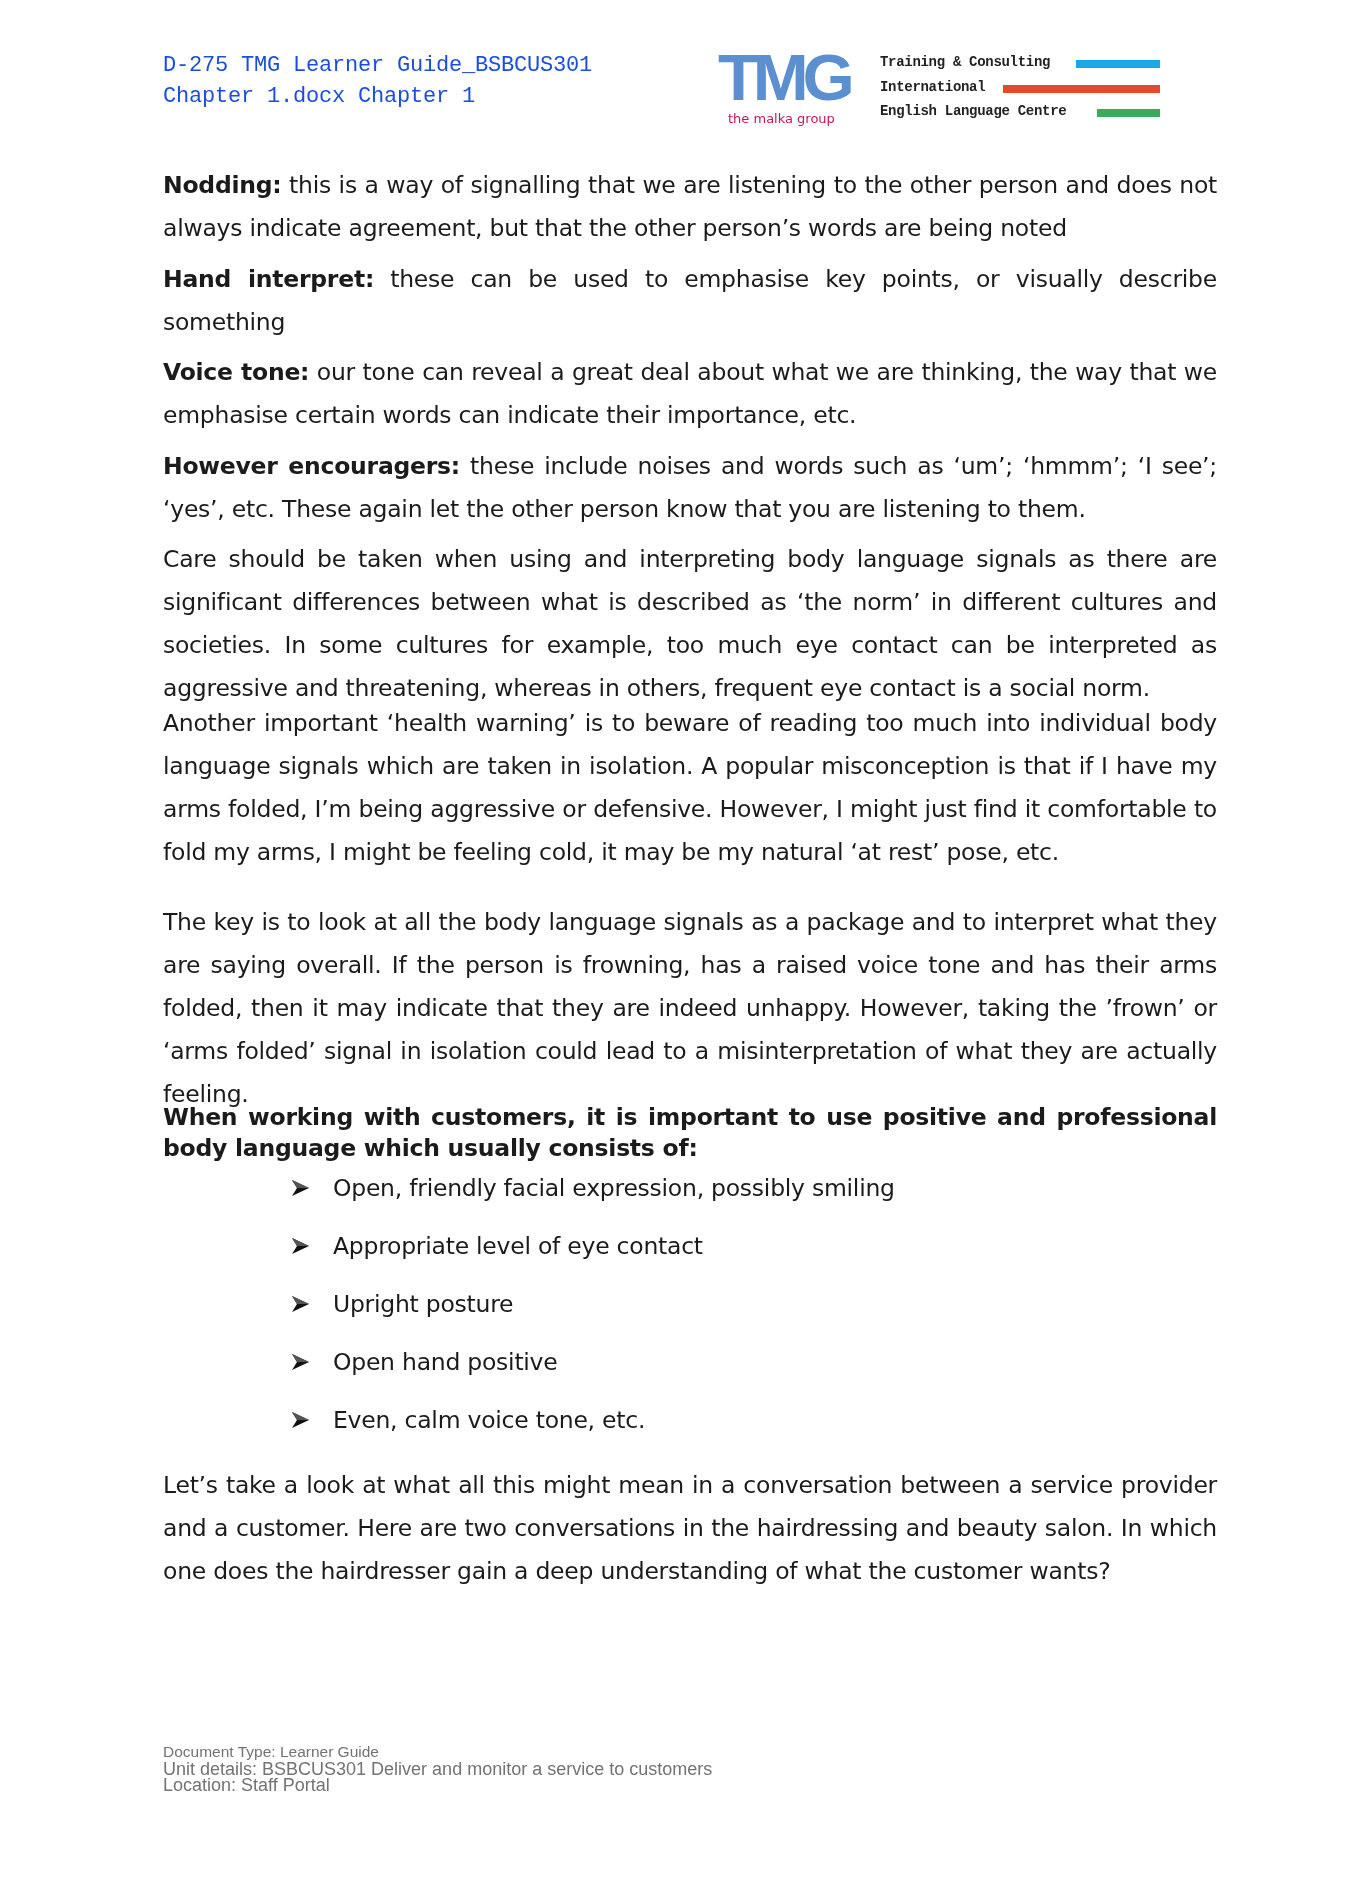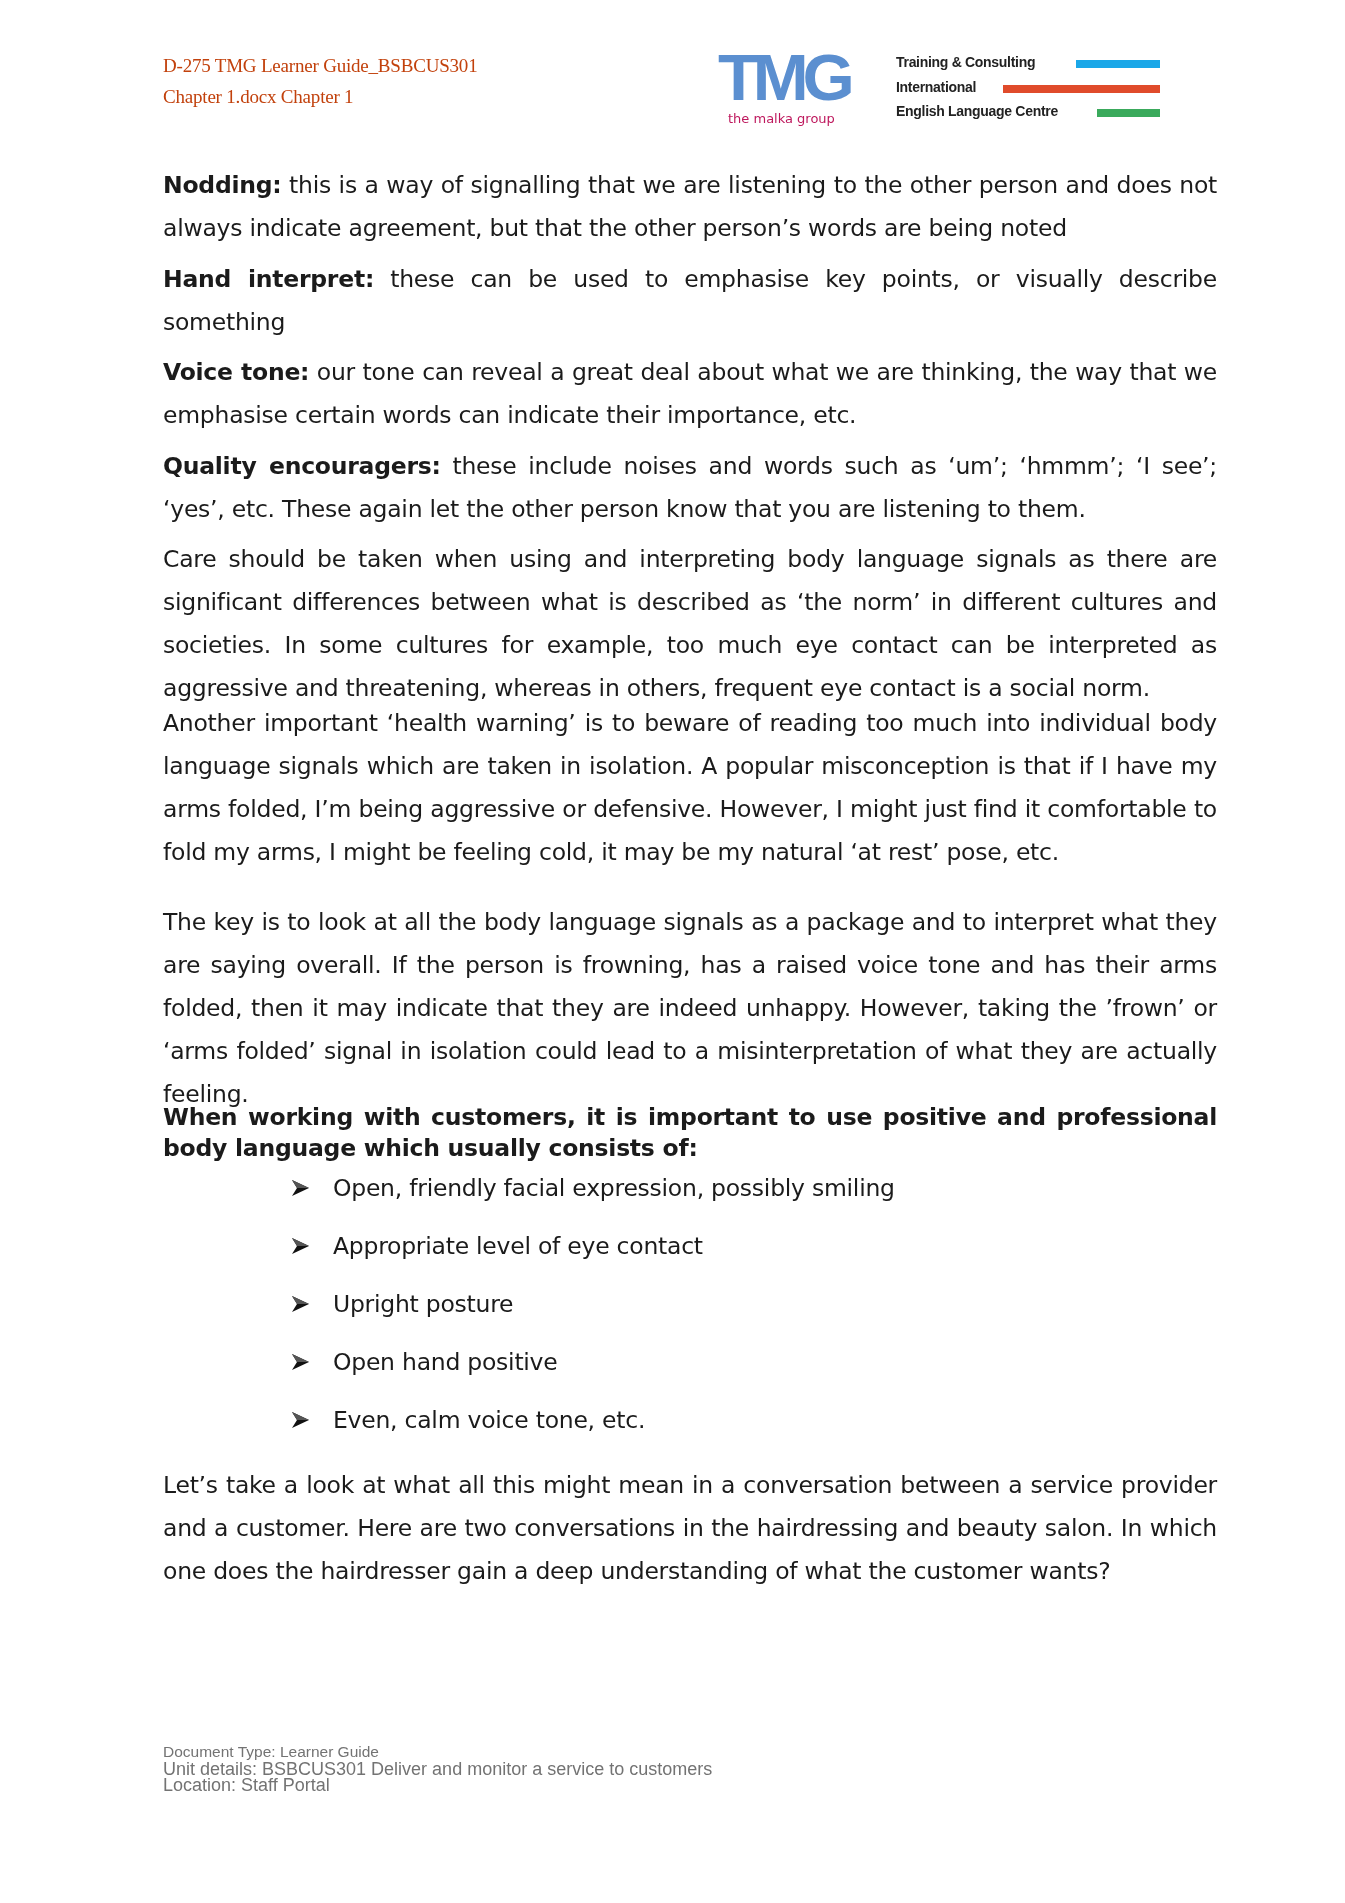--- a/index.html
+++ b/index.html
@@ -1,28 +1,28 @@
 <!DOCTYPE html>
 <html><head>
 <meta charset="utf-8">
 <style>
   html, body { margin: 0; padding: 0; background: #ffffff; }
   body { width: 1345px; height: 1903px; position: relative; overflow: hidden;
          font-family: "DejaVu Sans", sans-serif; color: #1b1b1b; }
-  .hdr-title { position: absolute; left: 163px; top: 50px; font-size: 19px; line-height: 31px;
-               color: #c2410c; font-family: Liberation Serif, serif; letter-spacing: -0.2px; }
+  .hdr-title { position: absolute; left: 163px; top: 50px; font-size: 22px; line-height: 31px;
+               color: #1d4ed8; font-family: Liberation Mono, monospace; letter-spacing: -0.2px; }
   .logo { position: absolute; left: 718px; top: 50px; width: 130px; height: 80px; }
   .logo-tmg { position: absolute; left: 0; top: -4px; font-family: "Liberation Sans", sans-serif;
               font-weight: bold; font-size: 64px; color: #5b8fd0; letter-spacing: -6px;
               transform: scaleX(1.05); transform-origin: left top; line-height: 64px; }
   .logo-sub { position: absolute; left: 10px; top: 61px; font-size: 13px; color: #be185d;
               font-family: "DejaVu Sans", sans-serif; white-space: nowrap; }
   .div-row { position: absolute; left: 880px; width: 280px; height: 22px; }
-  .div-label { position: absolute; left: 16px; top: 0; font-size: 14px; font-weight: bold;
-               color: #222; white-space: nowrap; font-family: Liberation Sans, sans-serif; letter-spacing: -0.3px; }
+  .div-label { position: absolute; left: 0; top: 0; font-size: 14px; font-weight: bold;
+               color: #222; white-space: nowrap; font-family: Liberation Mono, monospace; letter-spacing: -0.3px; }
   .div-bar { position: absolute; right: 0; top: 6px; height: 8px; }
 
   .para { position: absolute; left: 163px; width: 1054px; font-size: 23.5px; line-height: 43px;
           text-align: justify; margin: 0; letter-spacing: -0.25px; }
   .para b { font-weight: bold; }
   .para.boldpara { font-weight: bold; line-height: 31px; }
 
   .bullets { position: absolute; left: 290px; top: 1170px; margin: 0; padding: 0; list-style: none; }
   .bullet { position: relative; height: 58px; font-size: 23.5px; line-height: 36px; white-space: nowrap; letter-spacing: -0.25px; }
   .bullet-icon { position: absolute; left: 0; top: 9px; width: 20px; height: 18px; }
@@ -63,21 +63,21 @@
 <p class="para" style="top:164px;">
   <b>Nodding:</b><span> this is a way of signalling that we are listening to the other person and does not always indicate agreement, but that the other person’s words are being noted</span>
 </p>
 <p class="para" style="top:258px;">
   <b>Hand interpret:</b><span> these can be used to emphasise key points, or visually describe something</span>
 </p>
 <p class="para" style="top:351px;">
   <b>Voice tone:</b><span> our tone can reveal a great deal about what we are thinking, the way that we emphasise certain words can indicate their importance, etc.</span>
 </p>
 <p class="para" style="top:445px;">
-  <b>Quality encouragers:</b><span> these include noises and words such as ‘um’; ‘hmmm’; ‘I see’; ‘yes’, etc. These again let the other person know that you are listening to them.</span>
+  <b>However encouragers:</b><span> these include noises and words such as ‘um’; ‘hmmm’; ‘I see’; ‘yes’, etc. These again let the other person know that you are listening to them.</span>
 </p>
 <p class="para" style="top:538px;">
   <span>Care should be taken when using and interpreting body language signals as there are significant differences between what is described as ‘the norm’ in different cultures and societies. In some cultures for example, too much eye contact can be interpreted as aggressive and threatening, whereas in others, frequent eye contact is a social norm.</span>
 </p>
 <p class="para" style="top:702px;">
   <span>Another important ‘health warning’ is to beware of reading too much into individual body language signals which are taken in isolation. A popular misconception is that if I have my arms folded, I’m being aggressive or defensive. However, I might just find it comfortable to fold my arms, I might be feeling cold, it may be my natural ‘at rest’ pose, etc.</span>
 </p>
 <p class="para" style="top:901px;">
   <span>The key is to look at all the body language signals as a package and to interpret what they are saying overall. If the person is frowning, has a raised voice tone and has their arms folded, then it may indicate that they are indeed unhappy. However, taking the ’frown’ or ‘arms folded’ signal in isolation could lead to a misinterpretation of what they are actually feeling.</span>
 </p>

